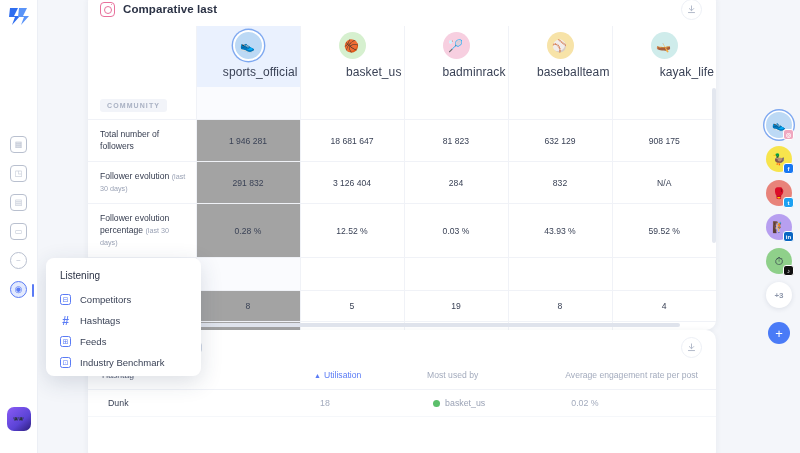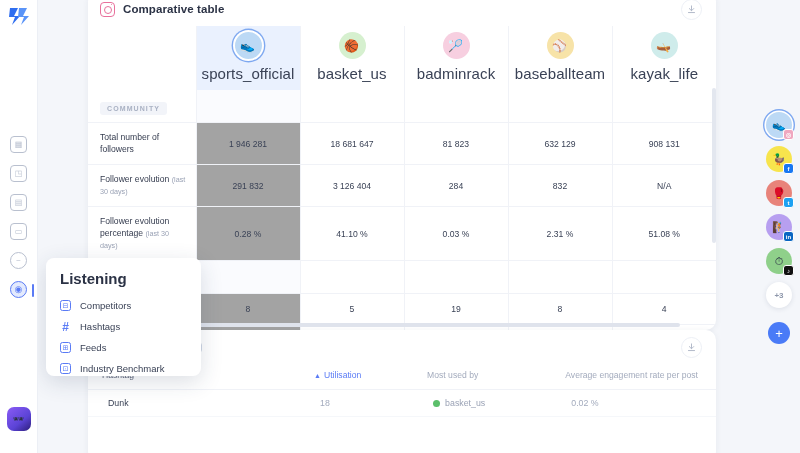--- a/index.html
+++ b/index.html
@@ -91,21 +91,21 @@
     text-align: center; padding: 6px 2px 8px; vertical-align: bottom;
     border-left: 1px solid #f0f2f7; border-bottom: none;
   }
   .cmp .acct-cell.highlight { background: #eaf1fe; }
   .avatar-circle {
     width: 27px; height: 27px; border-radius: 50%;
     margin: 0 auto 6px; display: flex; align-items: center; justify-content: center;
     font-size: 12px;
   }
   .avatar-circle.ring { box-shadow: 0 0 0 2px #fff, 0 0 0 3.4px #7ea8f0; }
-  .acct-name { font-size: 15px; color: #3a4256; letter-spacing: .1px; }
+  .acct-name { font-size: 12px; color: #3a4256; letter-spacing: .1px; text-align: right; }
 
   .section-row td { border-bottom: 1px solid #f0f2f7; }
   .section-pill {
     display: inline-block; font-size: 7px; letter-spacing: 1.1px;
     color: #a9b1c3; background: #f2f4f9; border-radius: 3px;
     padding: 3px 7px; font-weight: 600;
   }
   .section-row .blank { background: #fff; }
 
   .row-label {
@@ -137,21 +137,21 @@
   .tag-user { color: #9aa2b5; }
 
   
   #listening-panel {
     position: absolute; left: 46px; top: 258px; width: 155px; height: 118px;
     background: #fff; border-radius: 8px;
     box-shadow: 0 6px 22px rgba(40,55,90,.16);
     padding: 12px 0 6px; z-index: 30;
   }
   #listening-panel .hdr {
-    font-size: 15px; font-weight: 700; color: #2b3245; padding: 0 14px 8px;
+    font-size: 10px; font-weight: 400; color: #2b3245; padding: 0 14px 8px;
   }
   .menu-item {
     display: flex; align-items: center; gap: 9px;
     padding: 5px 14px; font-size: 9.5px; color: #3a4256;
   }
   .mi-ico {
     width: 11px; height: 11px; border: 1.3px solid #5a7bf5; border-radius: 2.5px;
     color: #5a7bf5; font-size: 7px; display: flex; align-items: center; justify-content: center;
     flex: none; position: relative;
   }
@@ -218,21 +218,21 @@
     </div>
   </div>
   <div class="bottom-avatar">
     <span style="filter:grayscale(.1)">🕶</span>
   </div>
 </div>
 
 <div class="card" id="card-comparative">
   <div class="card-head">
     <span class="ig-icon"></span>
-    <span class="card-title">Comparative table</span>
+    <span class="card-title">Comparative last</span>
     <button class="dl-btn">
       <svg width="9" height="9" viewBox="0 0 10 10" aria-hidden="true">
         <path d="M5 1 L5 6 M2.6 4 L5 6.4 L7.4 4 M1.6 8.4 L8.4 8.4" stroke="#aab2c4" stroke-width="1" fill="none" stroke-linecap="round"></path>
       </svg>
     </button>
   </div>
 
   <table class="cmp">
     <colgroup>
       <col class="col-label">
@@ -273,37 +273,37 @@
           <td class="blank" style="border-left: 1px solid rgb(240, 242, 247);"></td>
           <td class="blank" style="border-left: 1px solid rgb(240, 242, 247);"></td>
           <td class="blank" style="border-left: 1px solid rgb(240, 242, 247);"></td>
         </tr>
         <tr>
           <td class="row-label"><span>Total number of followers </span></td>
           <td class="val-cell highlight">1 946 281</td>
           <td class="val-cell">18 681 647</td>
           <td class="val-cell">81 823</td>
           <td class="val-cell">632 129</td>
-          <td class="val-cell">908 131</td>
+          <td class="val-cell">908 175</td>
         </tr>
         <tr>
           <td class="row-label"><span>Follower evolution </span><span class="sub">(last 30 days)</span></td>
           <td class="val-cell highlight">291 832</td>
           <td class="val-cell">3 126 404</td>
           <td class="val-cell">284</td>
           <td class="val-cell">832</td>
           <td class="val-cell">N/A</td>
         </tr>
         <tr>
           <td class="row-label"><span>Follower evolution percentage </span><span class="sub">(last 30 days)</span></td>
           <td class="val-cell highlight">0.28 %</td>
-          <td class="val-cell">41.10 %</td>
+          <td class="val-cell">12.52 %</td>
           <td class="val-cell">0.03 %</td>
-          <td class="val-cell">2.31 %</td>
-          <td class="val-cell">51.08 %</td>
+          <td class="val-cell">43.93 %</td>
+          <td class="val-cell">59.52 %</td>
         </tr>
         <tr class="section-row">
           <td style="padding: 7px 10px 7px 12px;"><span class="section-pill">CONTENT</span></td>
           <td class="blank " style="background: rgb(250, 251, 254); border-left: 1px solid rgb(240, 242, 247);"></td>
           <td class="blank" style="border-left: 1px solid rgb(240, 242, 247);"></td>
           <td class="blank" style="border-left: 1px solid rgb(240, 242, 247);"></td>
           <td class="blank" style="border-left: 1px solid rgb(240, 242, 247);"></td>
           <td class="blank" style="border-left: 1px solid rgb(240, 242, 247);"></td>
         </tr>
         <tr>

